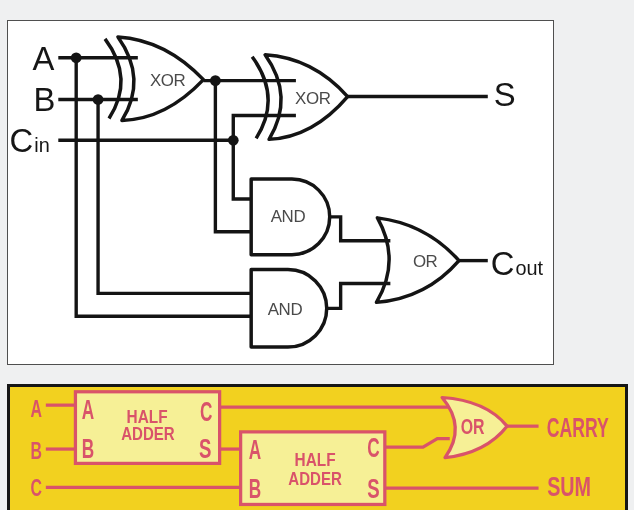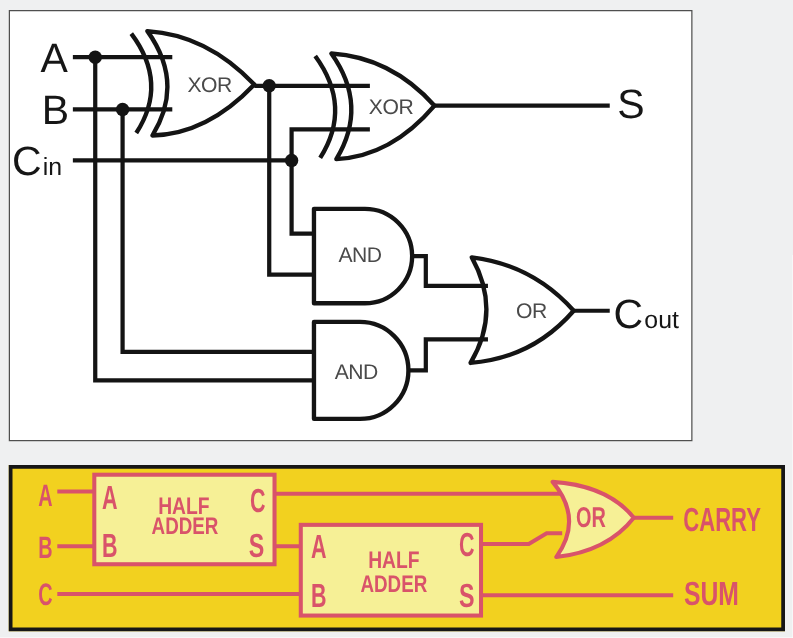--- a/index.html
+++ b/index.html
@@ -3,21 +3,21 @@
 <meta charset="utf-8">
 <style>
   html,body { margin:0; padding:0; }
   body {
     width:634px; height:510px;
     background:#eff0f1;
     font-family:"Liberation Sans", sans-serif;
     position:relative;
     overflow:hidden;
   }
-  .stage { position:absolute; inset:0; }
+  .stage { position:absolute; inset:0;margin-top:12px; }
   .panel-top {
     position:absolute; left:7px; top:8px; width:547px; height:345px;
     background:#ffffff; border:1.5px solid #4f4f4f; box-sizing:border-box;
   }
   .panel-bottom {
     position:absolute; left:7px; top:372px; width:621px; height:133px;
     background:#f2d11f; border:3px solid #161616; box-sizing:border-box;
   }
   .panel-top svg, .panel-bottom svg { position:absolute; left:0; top:0; width:100%; height:100%; }
   .wire  { stroke:#141414; stroke-width:3.4; fill:none; }

